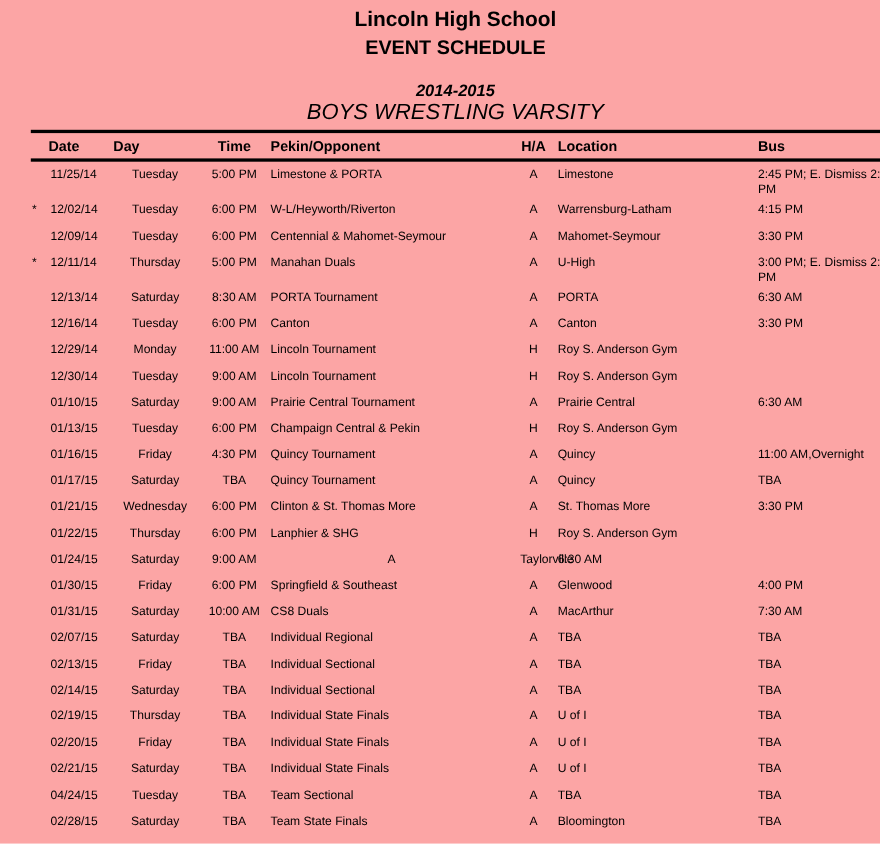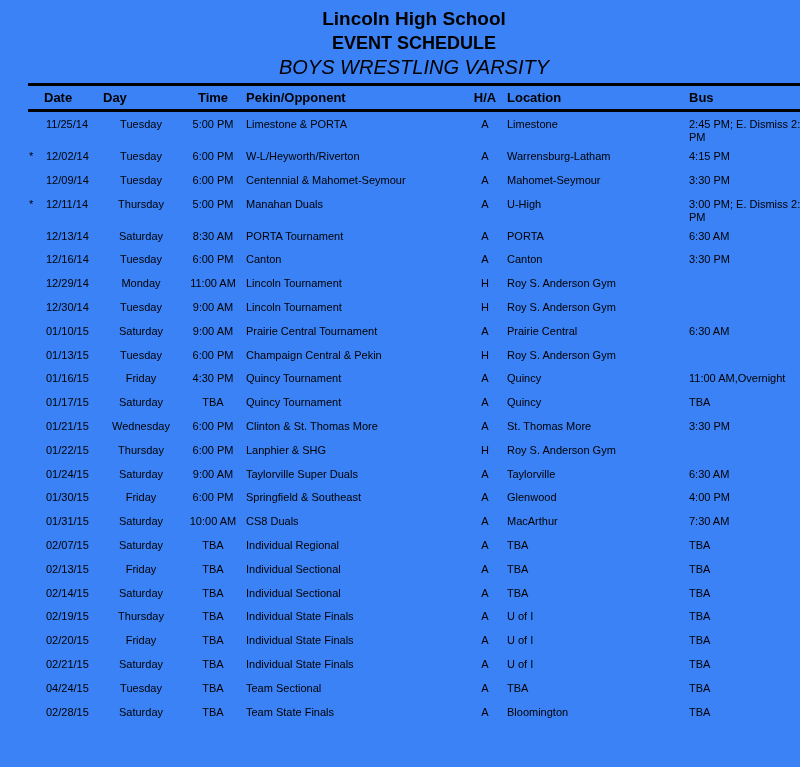--- a/index.html
+++ b/index.html
@@ -4,21 +4,21 @@
 <style>
   html, body {
     margin: 0;
     padding: 0;
     background: #ffffff;
   }
   .page {
     position: relative;
     width: 800px;
     height: 767px;
-    background: #3b82f6;
+    background: #fca5a5;
     color: #000000;
     font-family: "Liberation Sans", sans-serif;
     overflow: hidden;
   }
   .title-block {
     padding-top: 8px;
     padding-left: 28px; 
     text-align: center;
   }
   .school-name {
@@ -81,20 +81,21 @@
   .head-row .c-day  { text-align: left; padding-left: 3px; }
 </style>
 </head>
 <body>
 
 <div class="page">
 
   <div class="title-block">
     <div class="school-name">Lincoln High School</div>
     <div class="event-title">EVENT SCHEDULE</div>
+    <div class="season">2014-2015</div>
     <div class="team-name">BOYS WRESTLING VARSITY</div>
   </div>
 
   <div class="schedule">
     <div class="grid-row head-row">
       <div class="cell c-star"></div>
       <div class="cell c-date">Date</div>
       <div class="cell c-day">Day</div>
       <div class="cell c-time">Time</div>
       <div class="cell c-event">Pekin/Opponent</div>
@@ -256,21 +257,20 @@
       <div class="cell c-ha">H</div>
       <div class="cell c-loc">Roy S. Anderson Gym</div>
       <div class="cell c-bus"></div>
     </div>
 
     <div class="grid-row body-row">
       <div class="cell c-star"></div>
       <div class="cell c-date">01/24/15</div>
       <div class="cell c-day">Saturday</div>
       <div class="cell c-time">9:00 AM</div>
-      <div class="cell c-event">Taylorville Super Duals</div>
       <div class="cell c-ha">A</div>
       <div class="cell c-loc">Taylorville</div>
       <div class="cell c-bus">6:30 AM</div>
     </div>
 
     <div class="grid-row body-row">
       <div class="cell c-star"></div>
       <div class="cell c-date">01/30/15</div>
       <div class="cell c-day">Friday</div>
       <div class="cell c-time">6:00 PM</div>

